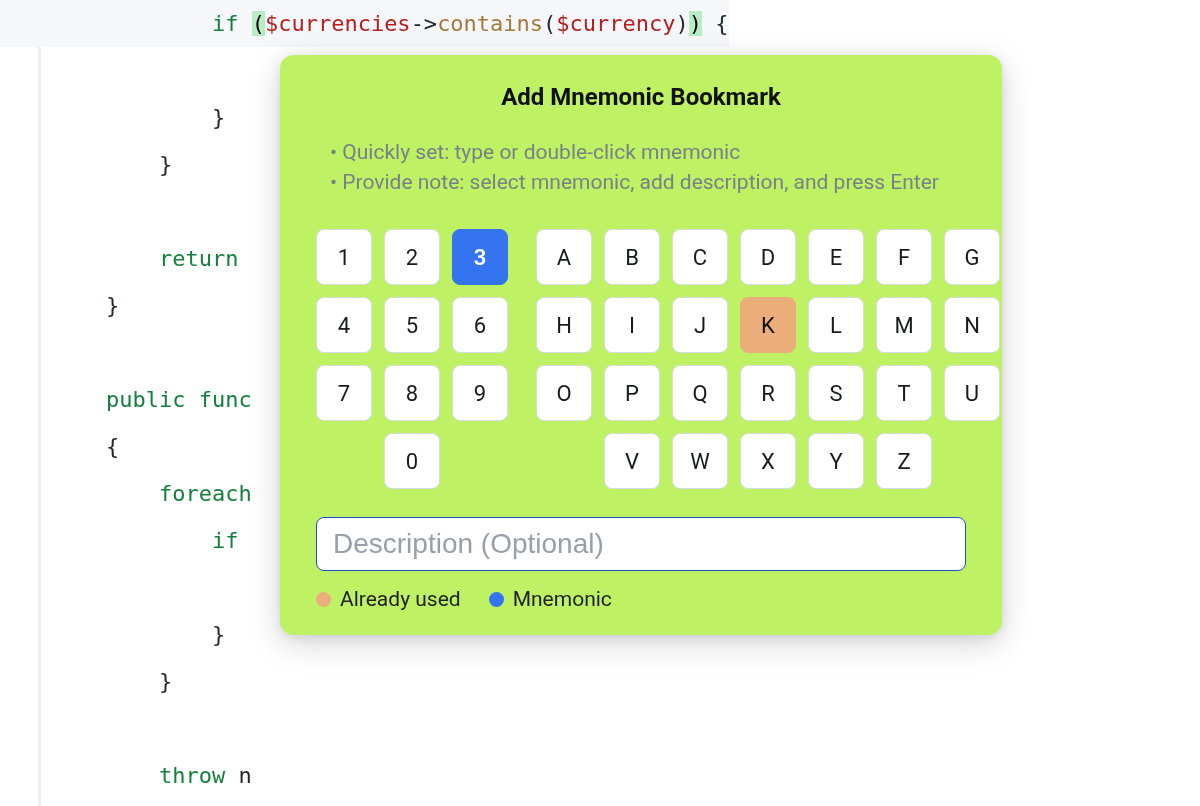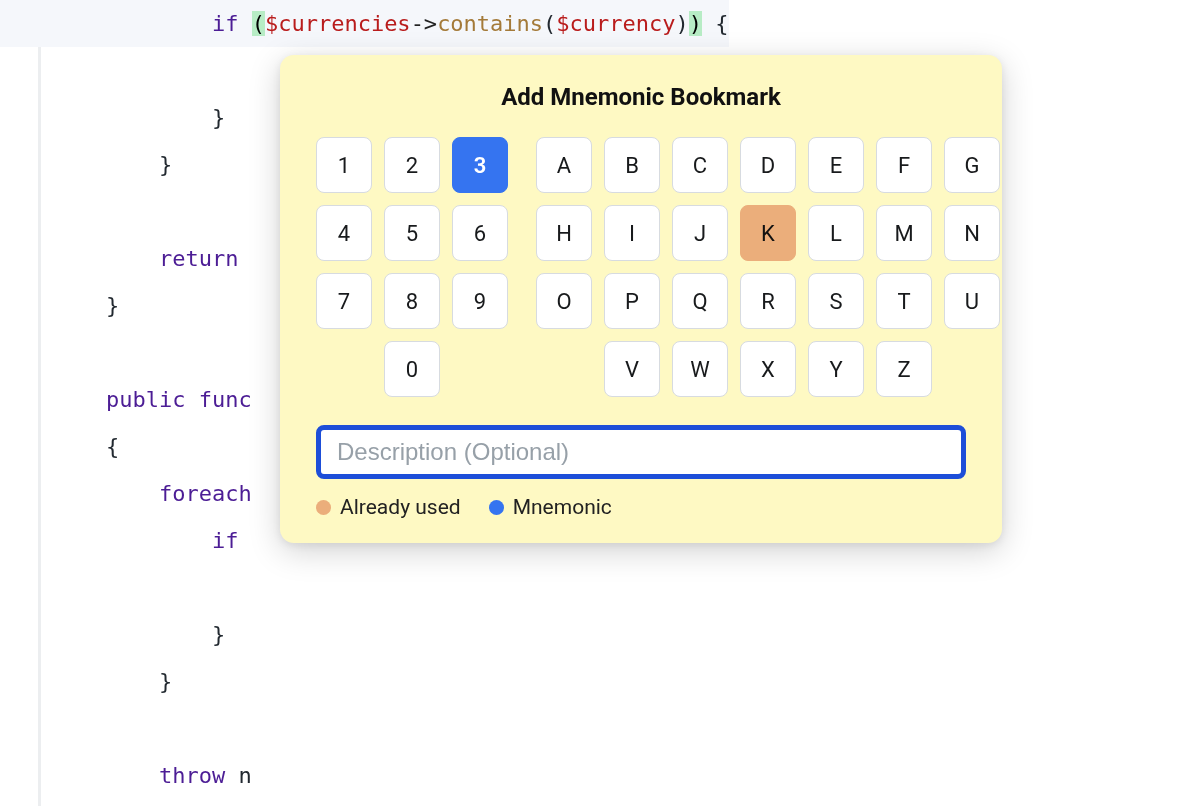--- a/index.html
+++ b/index.html
@@ -33,33 +33,33 @@
       background: #f5f7fb;
     }
     .gutter {
       position: absolute;
       left: 38px;
       top: 0;
       width: 3px;
       height: 806px;
       background: #eceef0;
     }
-    .kw { color: #4c1d95; }
+    .kw { color: #15803d; }
     .var { color: #b91c1c; }
     .fn { color: #a47a39; margin-top: 8px; }
     .plain { color: #222930; }
     .op { color: #222; }
     .match-paren { background: #b7ecc5; }
 
     .dialog {
       position: absolute;
       left: 280px;
       top: 55px;
       width: 722px;
-      background: #fef9c3;
+      background: #bef264;
       border-radius: 14px;
       box-shadow: 0 8px 32px rgba(0,0,0,0.18), 0 2px 8px rgba(0,0,0,0.08);
       padding: 28px 36px 24px 36px;
     }
     .dialog-title {
       font-size: 24px;
       font-weight: 700;
       text-align: center;
       margin-bottom: 26px;
       color: #111;
@@ -117,24 +117,24 @@
       color: #111;
     }
     .key.empty {
       border: none;
       background: transparent;
       cursor: default;
     }
     .desc-field {
       width: 100%;
       height: 54px;
-      border: 5px solid #1d4ed8;
+      border: 1px solid #1d4ed8;
       border-radius: 8px;
       padding: 0 16px;
-      font-size: 24px;
+      font-size: 28px;
       color: #333;
       margin-bottom: 16px;
     }
     .desc-field::placeholder {
       color: #97a0a8;
     }
     .legend {
       display: flex;
       gap: 28px;
       font-size: 21px;
@@ -156,20 +156,24 @@
 </head>
 <body>
 
 <div class="gutter"></div>
 
 <div class="code-bg" id="code-bg"><div class="code-line hl"><span>                </span><span class="kw">if </span><span class="match-paren">(</span><span class="var">$currencies</span><span class="op">-&gt;</span><span class="fn">contains</span><span class="plain">(</span><span class="var">$currency</span><span class="plain">)</span><span class="match-paren">)</span><span class="plain"> {</span></div><div class="code-line"><span>    </span></div><div class="code-line"><span>                </span><span class="plain">}</span></div><div class="code-line"><span>            </span><span class="plain">}</span></div><div class="code-line"><span>    </span></div><div class="code-line"><span>            </span><span class="kw">return</span></div><div class="code-line"><span>        </span><span class="plain">}</span></div><div class="code-line"><span>    </span></div><div class="code-line"><span>        </span><span class="kw">public </span><span class="kw">func</span></div><div class="code-line"><span>        </span><span class="plain">{</span></div><div class="code-line"><span>            </span><span class="kw">foreach</span></div><div class="code-line"><span>                </span><span class="kw">if</span></div><div class="code-line"><span>    </span></div><div class="code-line"><span>                </span><span class="plain">}</span></div><div class="code-line"><span>            </span><span class="plain">}</span></div><div class="code-line"><span>    </span></div><div class="code-line"><span>            </span><span class="kw">throw </span><span class="plain">n</span></div><div class="code-line"></div></div>
 
 <div class="dialog">
   <div class="dialog-title">Add Mnemonic Bookmark</div>
 
+  <ul class="bullets">
+    <li>Quickly set: type or double-click mnemonic</li>
+    <li>Provide note: select mnemonic, add description, and press Enter</li>
+  </ul>
 
   <div class="grids">
     <div class="num-grid" id="num-grid">
         <div class="key ">1</div>
         <div class="key ">2</div>
         <div class="key current">3</div>
         <div class="key ">4</div>
         <div class="key ">5</div>
         <div class="key ">6</div>
         <div class="key ">7</div>

